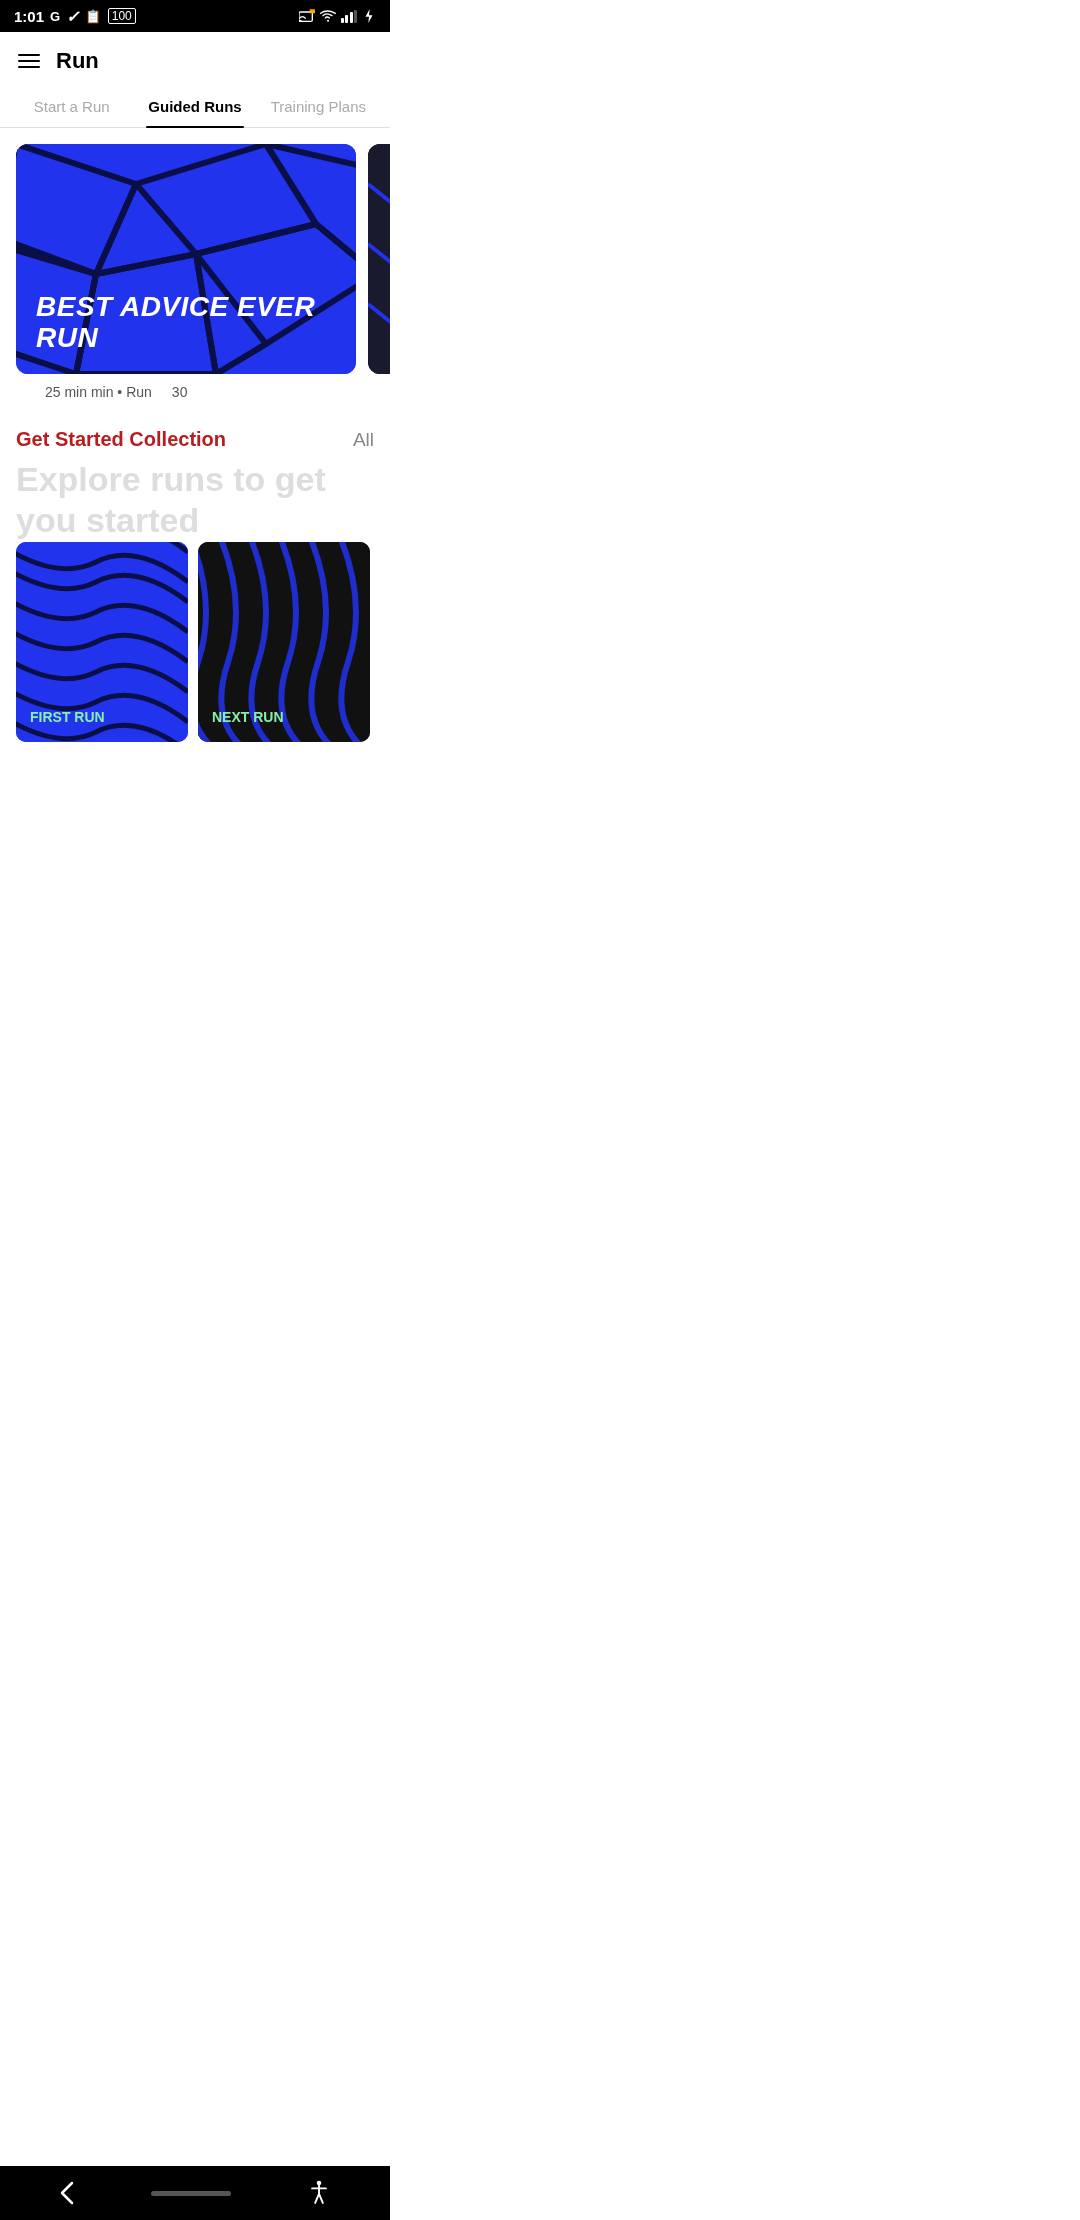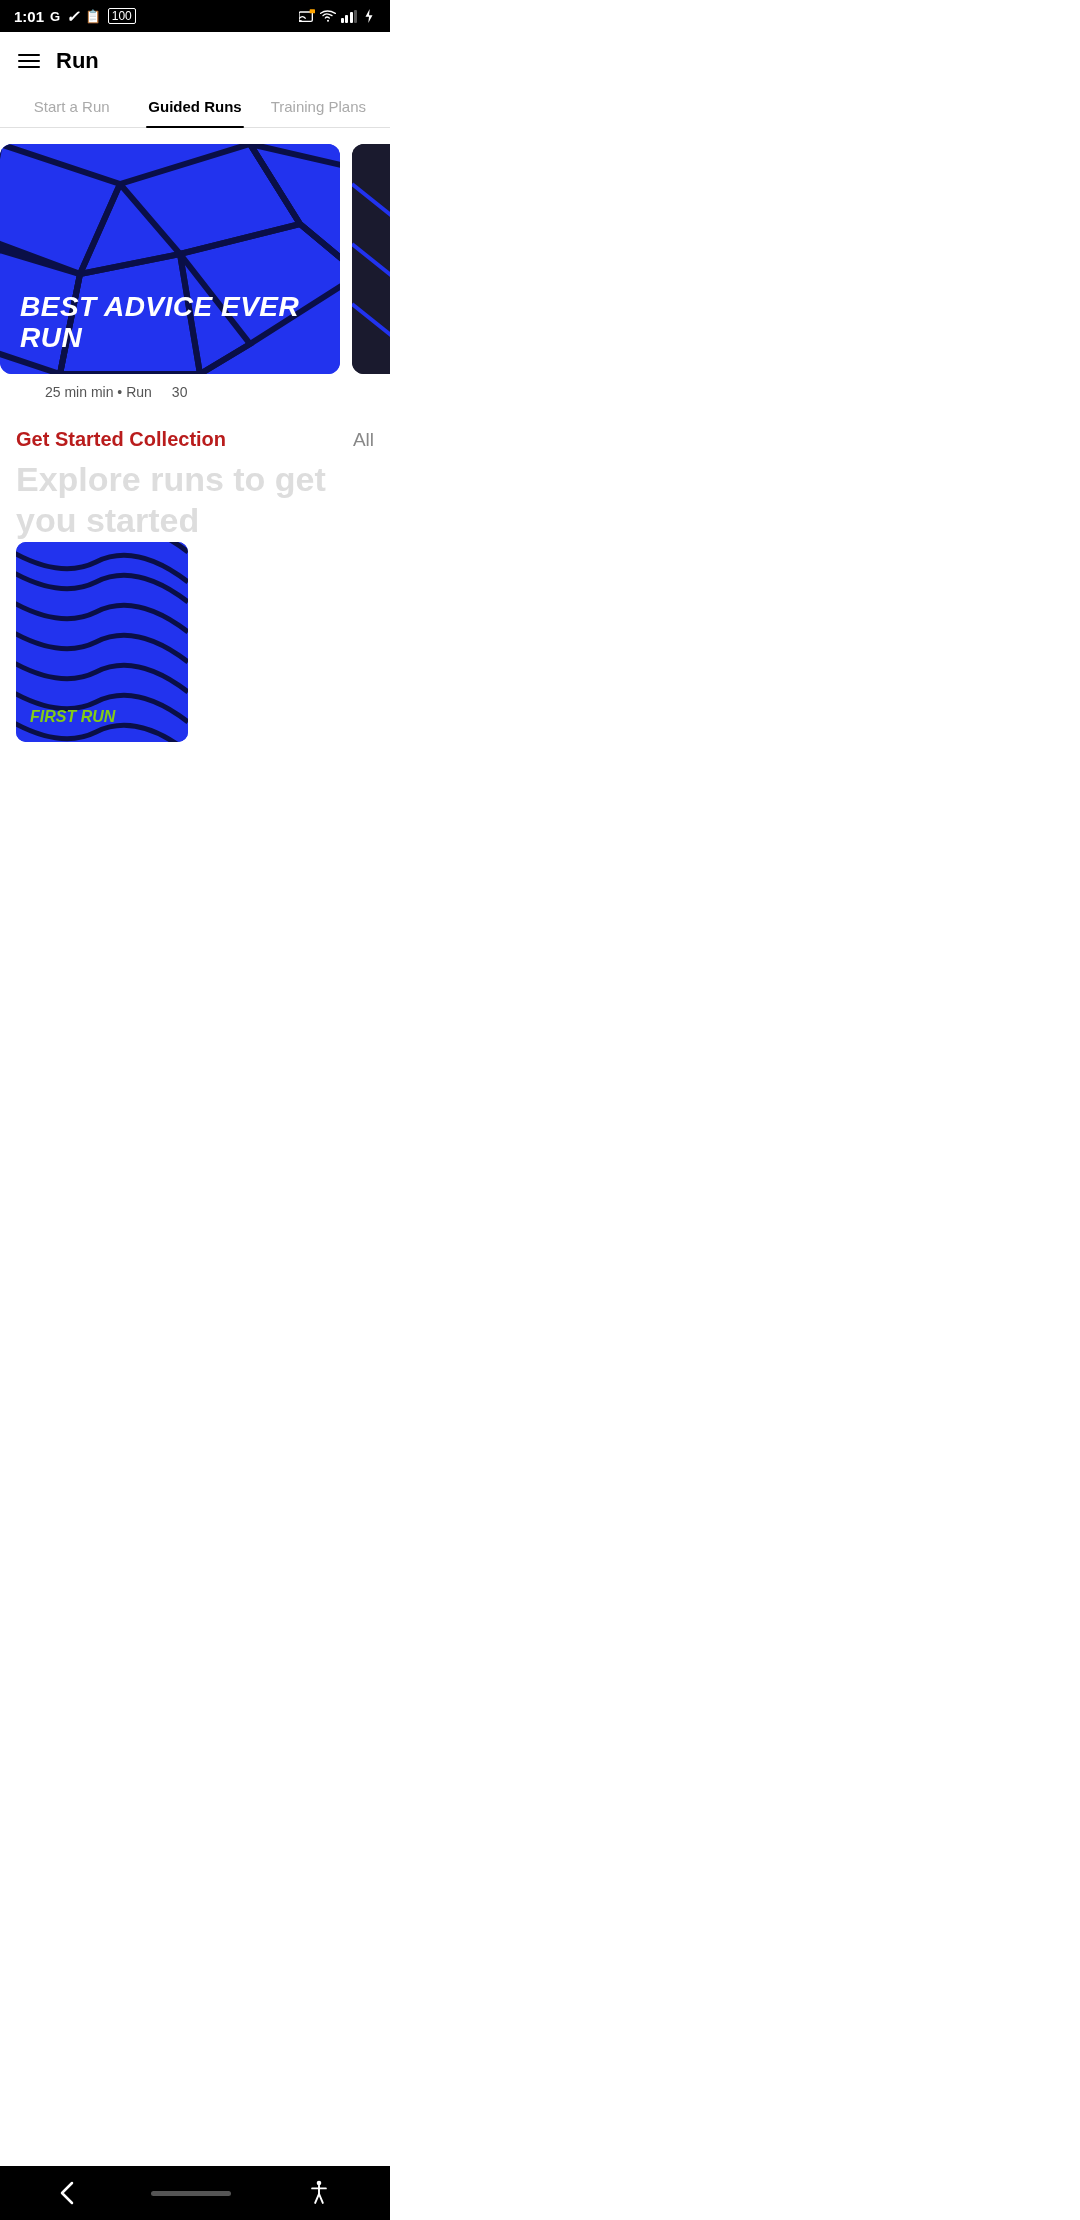--- a/index.html
+++ b/index.html
@@ -107,21 +107,21 @@
       bottom: -1px;
       left: 10%;
       width: 80%;
       height: 2px;
       background: #000;
       border-radius: 1px;
     }
 
     
     .featured-section {
-      padding: 16px 0 0 0;
+      padding: 16px 0 0 16px;
       overflow: hidden;
     }
     .cards-scroll {
       display: flex;
       gap: 12px;
       overflow-x: auto;
       scrollbar-width: none;
       padding-right: 16px;
     }
     .cards-scroll::-webkit-scrollbar { display: none; }
@@ -238,25 +238,24 @@
     .collection-card-bg {
       width: 100%;
       height: 100%;
       position: relative;
     }
     .collection-card-title {
       position: absolute;
       bottom: 16px;
       left: 14px;
       right: 14px;
-      font-size: 16px;
+      font-size: 14px;
       font-weight: 900;
-      color: #84cc16;
+      color: #86efac;
       text-transform: uppercase;
-      font-style: italic;
       line-height: 1.1;
     }
 
     
     .wave-pattern svg {
       width: 100%;
       height: 100%;
     }
 
     
@@ -438,20 +437,37 @@
             <path d="M-20,140 Q40,180 80,160 Q120,140 172,180"></path>
             <path d="M-20,170 Q40,210 80,190 Q120,170 172,210"></path>
             <path d="M-20,0 Q40,40 80,20 Q120,0 172,40"></path>
             <path d="M-20,-30 Q40,10 80,-10 Q120,-30 172,10"></path>
           </g>
         </svg>
         <div class="collection-card-title">FIRST RUN</div>
       </div>
     </div>
 
+    <div class="collection-card">
+      <div class="collection-card-bg wave-pattern" style="background:#000; width:100%; height:100%; position:relative;">
+        <svg viewBox="0 0 172 200" preserveAspectRatio="xMidYMid slice" width="172" height="200" xmlns="http://www.w3.org/2000/svg" style="position:absolute;inset:0;">
+          <rect width="172" height="200" fill="#111"></rect>
+
+          <g stroke="#2233ee" stroke-width="6" fill="none" opacity="0.85">
+            <path d="M50,-10 Q80,60 60,120 Q40,180 80,210"></path>
+            <path d="M80,-10 Q110,60 90,120 Q70,180 110,210"></path>
+            <path d="M110,-10 Q140,60 120,120 Q100,180 140,210"></path>
+            <path d="M140,-10 Q170,60 150,120 Q130,180 170,210"></path>
+            <path d="M20,-10 Q50,60 30,120 Q10,180 50,210"></path>
+            <path d="M-10,-10 Q20,60 0,120 Q-20,180 20,210"></path>
+          </g>
+        </svg>
+        <div class="collection-card-title">NEXT RUN</div>
+      </div>
+    </div>
 
   </div>
 </div>
 
 <div style="height: 60px;"></div>
 
 <div class="bottom-nav">
   <button class="nav-btn">
     <svg width="18" height="28" viewBox="0 0 18 28" fill="none" xmlns="http://www.w3.org/2000/svg">
       <path d="M14 4 L4 14 L14 24" stroke="white" stroke-width="2.5" stroke-linecap="round" stroke-linejoin="round"></path>

